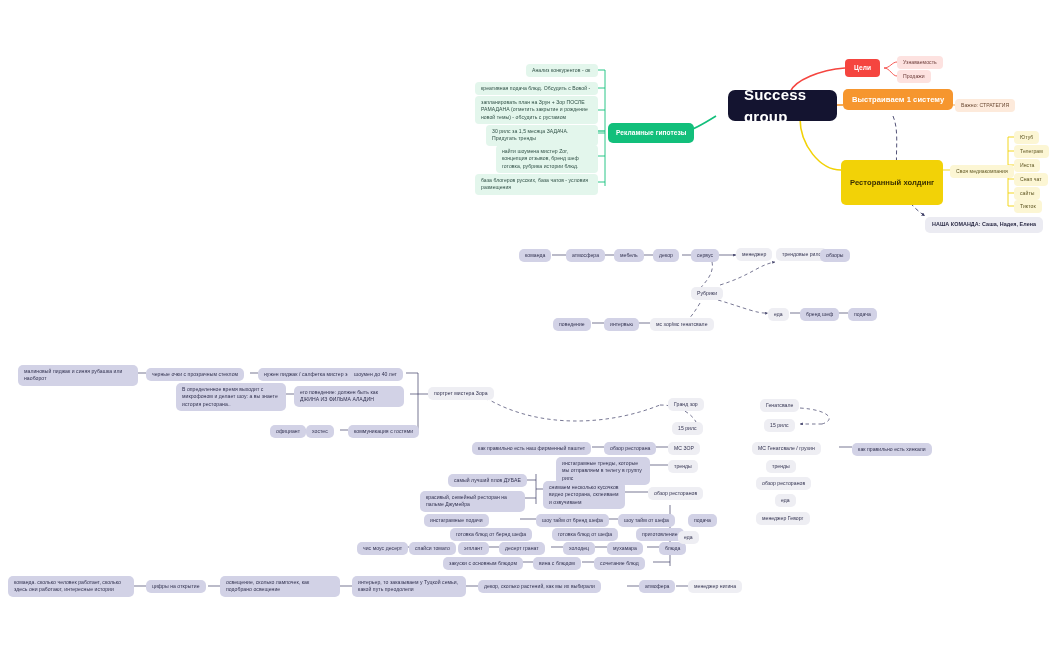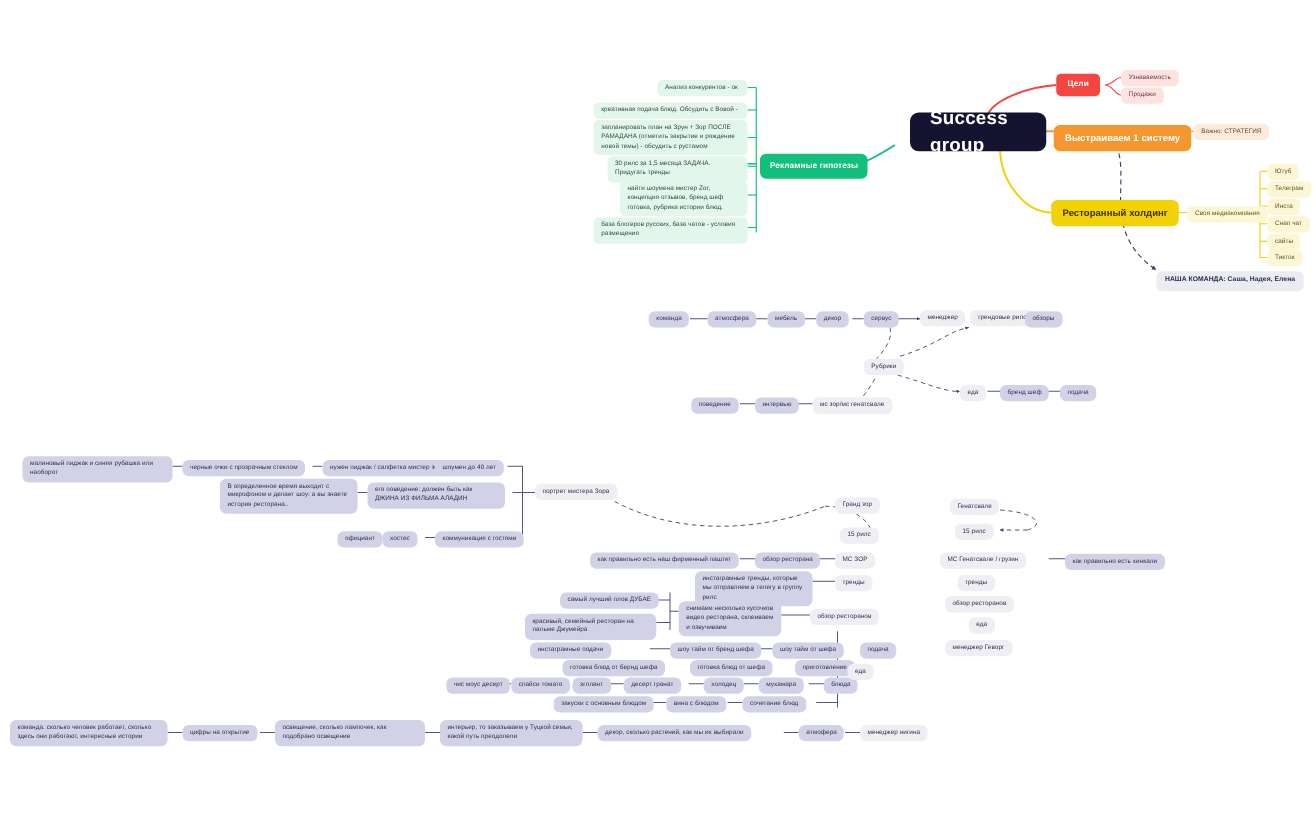--- a/index.html
+++ b/index.html
@@ -82,21 +82,21 @@
   .node.orangelite {
     background: #fdeadb;
     color: #6b4a33;
     border-radius: 4px;
   }
   .node.yellow {
     background: #f2d207;
     color: #3b3000;
     font-size: 7.6px;
     font-weight: 700;
-    padding: 5px 9px;
+    padding: 17px 9px;
     border-radius: 5px;
   }
   .node.yellowlite {
     background: #fcf6d4;
     color: #5d5420;
     border-radius: 4px;
   }
   .node.lavender {
     background: #d2d2e6;
     color: #30304e;
@@ -243,21 +243,21 @@
       </marker>
     </defs>
   </svg>
 
   <div class="node center" style="left:716px; top:90px; width:109px; height:31px;">Success group</div>
 
   <div class="node red" style="left:845px; top:59px;">Цели</div>
   <div class="node redlite" style="left:897px; top:56px;">Узнаваемость</div>
   <div class="node redlite" style="left:897px; top:70px;">Продажи</div>
 
-  <div class="node orange" style="left:843px; top:100px;text-align:center;">Выстраиваем 1 систему</div>
+  <div class="node orange" style="left:843px; top:89px;text-align:center;">Выстраиваем 1 систему</div>
   <div class="node orangelite" style="left:955px; top:99px;">Важно: СТРАТЕГИЯ</div>
 
   <div class="node yellow" style="left:841px; top:160px;">Ресторанный холдинг</div>
   <div class="node yellowlite" style="left:950px; top:165px;">Своя медиакомпания</div>
 
   <div class="node yellowlite" style="left:1014px; top:131px;">Ютуб</div>
   <div class="node yellowlite" style="left:1014px; top:145px;">Телеграм</div>
   <div class="node yellowlite" style="left:1014px; top:159px;">Инста</div>
   <div class="node yellowlite" style="left:1014px; top:173px;">Снап чат</div>
   <div class="node yellowlite" style="left:1014px; top:187px;">сайты</div>

